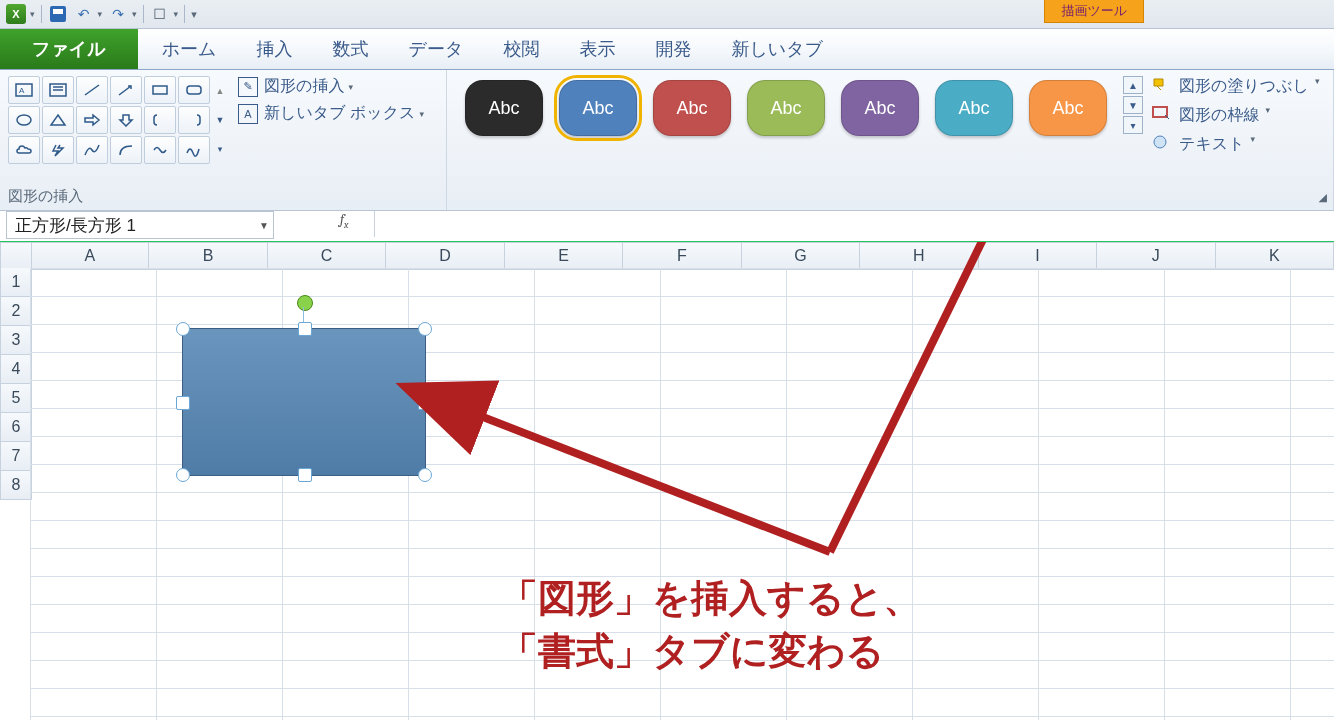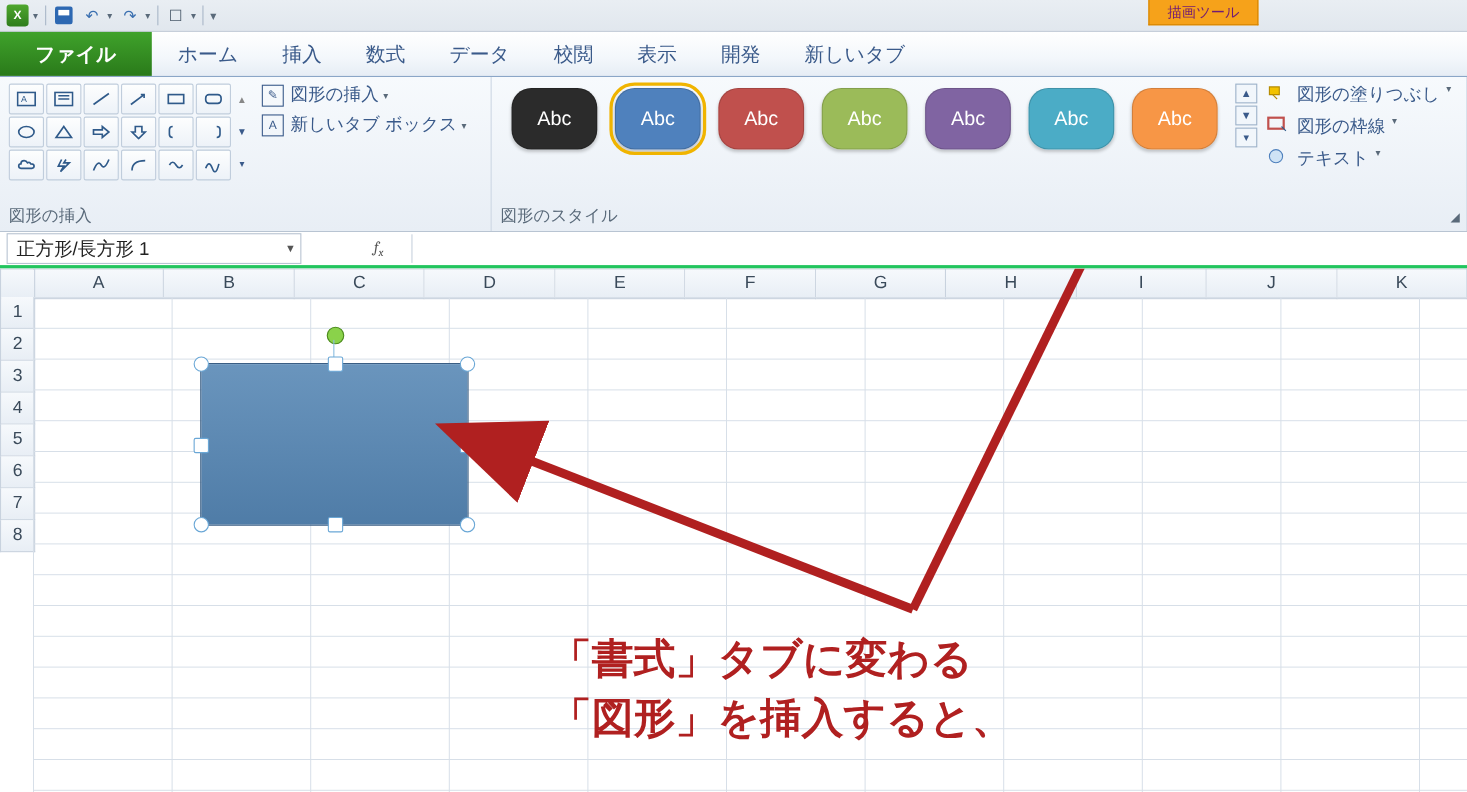--- a/index.html
+++ b/index.html
@@ -31,21 +31,21 @@
   .styles-row{display:flex;align-items:center;gap:16px;padding:4px 10px}
   .style-swatch{width:78px;height:56px;border-radius:18px;display:flex;align-items:center;justify-content:center;color:#fff;font-size:18px;cursor:pointer;box-shadow:inset 0 0 0 1px rgba(0,0,0,.15),0 2px 3px rgba(0,0,0,.2)}
   .style-swatch.sel{outline:3px solid #f0b400;outline-offset:2px}
   .gallery-more{display:flex;flex-direction:column;gap:2px;margin-left:6px}
   .gallery-more div{width:18px;height:16px;border:1px solid #9db2c9;background:#f1f6fb;display:flex;align-items:center;justify-content:center;font-size:10px;color:#3a5a8a;cursor:pointer}
   .style-opts{display:flex;flex-direction:column;gap:8px;font-size:16px;color:#3a5a8a;margin-left:8px}
   .style-opts .row{display:flex;gap:8px;cursor:pointer}
   .style-opts .ico{width:20px;height:16px}
   .dlg-launch{position:absolute;font-size:11px;color:#5a6a7a}
 
-  .fbar{height:30px;border-bottom:3px solid #22c55e;display:flex;align-items:center;background:#fff}
+  .fbar{height:30px;border-bottom:1px solid #22c55e;display:flex;align-items:flex-start;background:#fff}
   .namebox{width:250px;height:26px;border:1px solid #b8c4d2;margin-left:6px;padding:0 8px;display:flex;align-items:center;font-size:17px;position:relative;background:#fff}
   .namebox .dd{position:absolute;right:4px;font-size:10px;color:#555}
   .fx{margin:0 26px;font-style:italic;font-family:"Cambria",serif;color:#555}
   .fx sub{font-size:10px}
 
   .sheet{position:relative;overflow:hidden;height:480px}
   .colhdrs{display:flex;margin-left:30px}
   .colhdr{width:126px;height:26px;border:1px solid #c8d2de;border-left:none;background:linear-gradient(#f6f9fc,#e8eef5);display:flex;align-items:center;justify-content:center;color:#3a4a5a;font-size:16px}
   .colhdr:first-child{border-left:1px solid #c8d2de}
   .corner{position:absolute;left:0;top:0;width:30px;height:26px;border:1px solid #c8d2de;background:linear-gradient(#f6f9fc,#e8eef5)}
@@ -255,21 +255,20 @@
         </div>
         <div class="row">
           <span class="ico"><svg width="20" height="16">
                 <circle cx="9" cy="8" r="6" fill="#cfe3f5" stroke="#4f81bd"></circle>
               </svg></span>
           <span>テキスト</span>
           <span class="drop">▾</span>
         </div>
       </div>
     </div>
-    <div class="group-label">図形のスタイル</div>
     <span class="dlg-launch" style="right:6px;bottom:6px">◢</span>
   </div>
 </div>
 
 <div class="fbar">
   <div class="namebox">
     <span>正方形/長方形 1</span>
     <span class="dd">▼</span>
   </div>
   <span style="width:40px"></span>
@@ -321,16 +320,16 @@
     <defs>
       <marker id="ah" markerWidth="14" markerHeight="14" refX="2" refY="5" orient="auto">
         <polygon points="0,0 12,5 0,10" fill="#b02020"></polygon>
       </marker>
     </defs>
     <line x1="830" y1="310" x2="470" y2="170" stroke="#b02020" stroke-width="8" marker-end="url(#ah)"></line>
     <line x1="830" y1="310" x2="1060" y2="-160" stroke="#b02020" stroke-width="8" marker-end="url(#ah)"></line>
   </svg>
 
   <div class="annot" style="left:500px;top:330px">
+    <div>「図形」を挿入すると、</div>
     <div>「書式」タブに変わる</div>
-    <div>「図形」を挿入すると、</div>
   </div>
 </div>
 
 </body></html>

